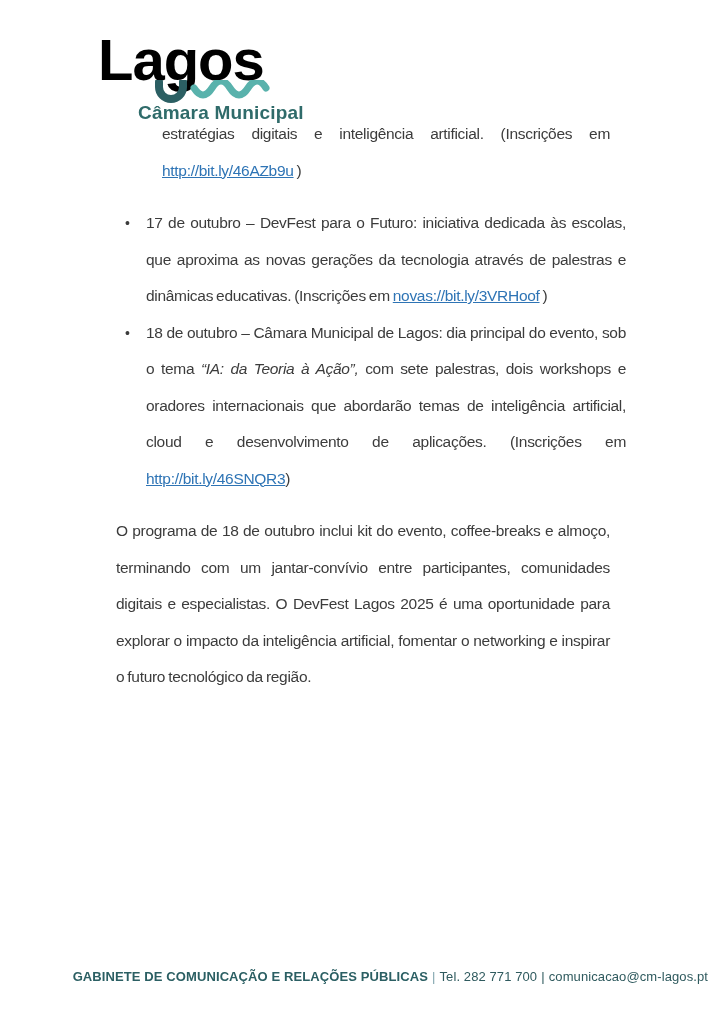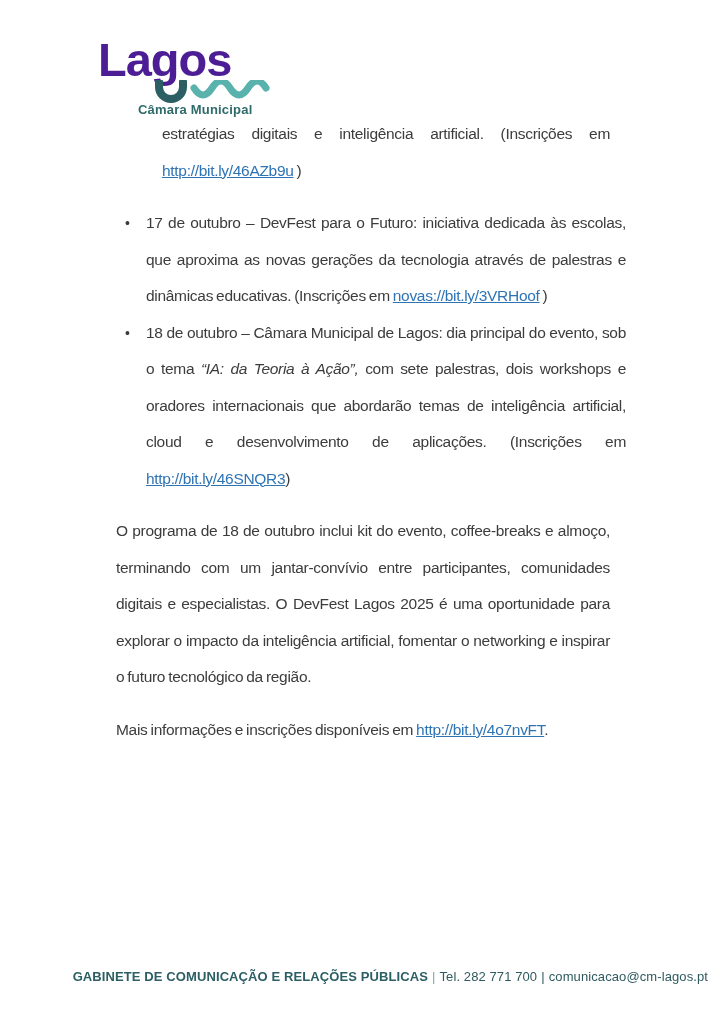--- a/index.html
+++ b/index.html
@@ -7,27 +7,27 @@
     position:relative;
     width:724px;height:1024px;
     background:#ffffff;
     margin:0 auto;
     font-family:"Liberation Sans", sans-serif;
     overflow:hidden;
   }
   
   .logo{position:absolute;left:98px;top:36px;width:220px;height:78px;}
   .logo-word{
-    font-size:47px;font-weight:bold;color:#4c1d95;
+    font-size:58px;font-weight:bold;color:#000000;
     letter-spacing:-1px;line-height:48px;
   }
   .logo-wave{position:absolute;left:56px;top:44px;}
   .logo-sub{
     position:absolute;left:40px;top:66px;
-    font-size:13px;font-weight:bold;color:#2f6b6a;letter-spacing:0.2px;
+    font-size:19px;font-weight:bold;color:#2f6b6a;letter-spacing:0.2px;
   }
   
   .content{
     position:absolute;left:100px;top:100px;width:526px;
     font-size:15.5px;line-height:36.5px;color:#3c3c3c;
     text-align:justify;
     letter-spacing:-0.3px;word-spacing:-1px;
   }
   .hang{padding-left:46px;}
   ul.bullets{margin:0;padding:0;list-style:none;}
@@ -67,21 +67,20 @@
 
     <p class="para hang"><span>estratégias digitais e inteligência artificial. (Inscrições em </span><a class="doc-link">http://bit.ly/46AZb9u</a><span> )</span></p>
 
     <ul class="bullets">
       <li><span class="bullet-dot">•</span><span>17 de outubro – DevFest para o Futuro: iniciativa dedicada às escolas, que aproxima as novas gerações da tecnologia através de palestras e dinâmicas educativas. (Inscrições em </span><a class="doc-link">novas://bit.ly/3VRHoof</a><span> )</span></li>
       <li><span class="bullet-dot">•</span><span>18 de outubro – Câmara Municipal de Lagos: dia principal do evento, sob o tema </span><em class="theme">“IA: da Teoria à Ação”,</em><span> com sete palestras, dois workshops e oradores internacionais que abordarão temas de inteligência artificial, cloud e desenvolvimento de aplicações. (Inscrições em </span><a class="doc-link">http://bit.ly/46SNQR3</a><span>)</span></li>
     </ul>
 
     <p class="para">O programa de 18 de outubro inclui kit do evento, coffee-breaks e almoço, terminando com um jantar-convívio entre participantes, comunidades digitais e especialistas. O DevFest Lagos 2025 é uma oportunidade para explorar o impacto da inteligência artificial, fomentar o networking e inspirar o futuro tecnológico da região.</p>
 
-    <p class="para"><span>Mais informações e inscrições disponíveis em </span><a class="doc-link">http://bit.ly/4o7nvFT</a><span>.</span></p>
 
   </div>
 
   <div class="footer">
     <span class="dept">GABINETE DE COMUNICAÇÃO E RELAÇÕES PÚBLICAS</span><span class="sep">|</span><span class="contact">Tel. 282 771 700</span><span class="sep contact">|</span><span class="contact">comunicacao@cm-lagos.pt</span>
   </div>
 
 </div>
 
 </body></html>

